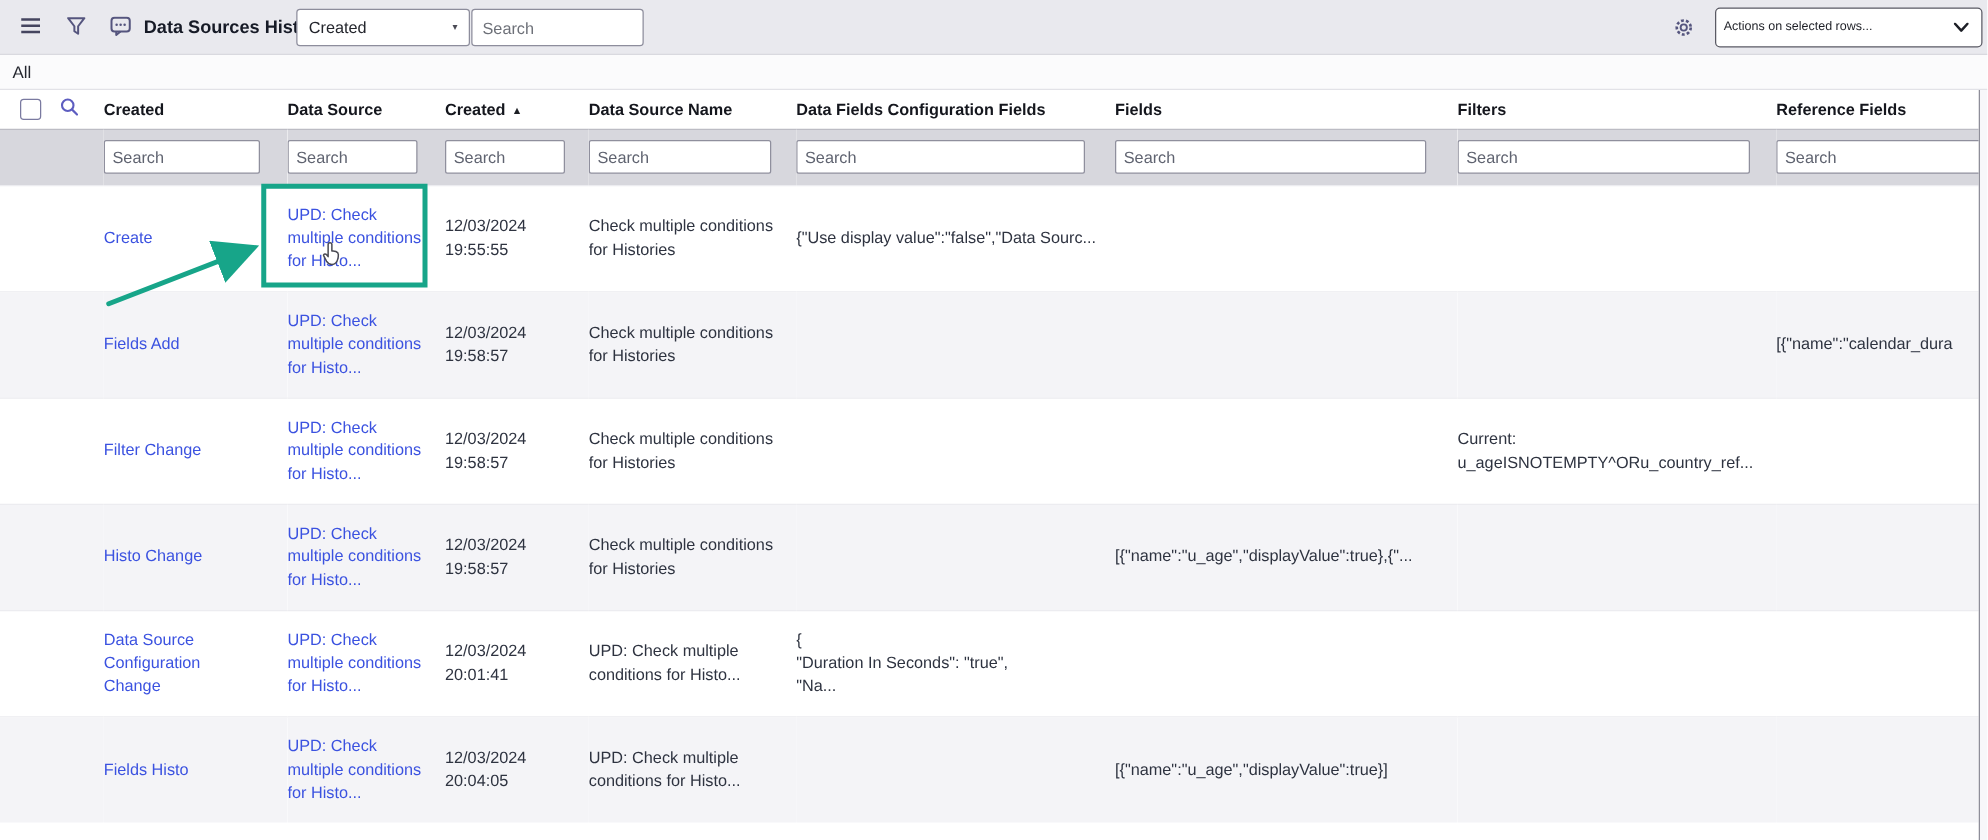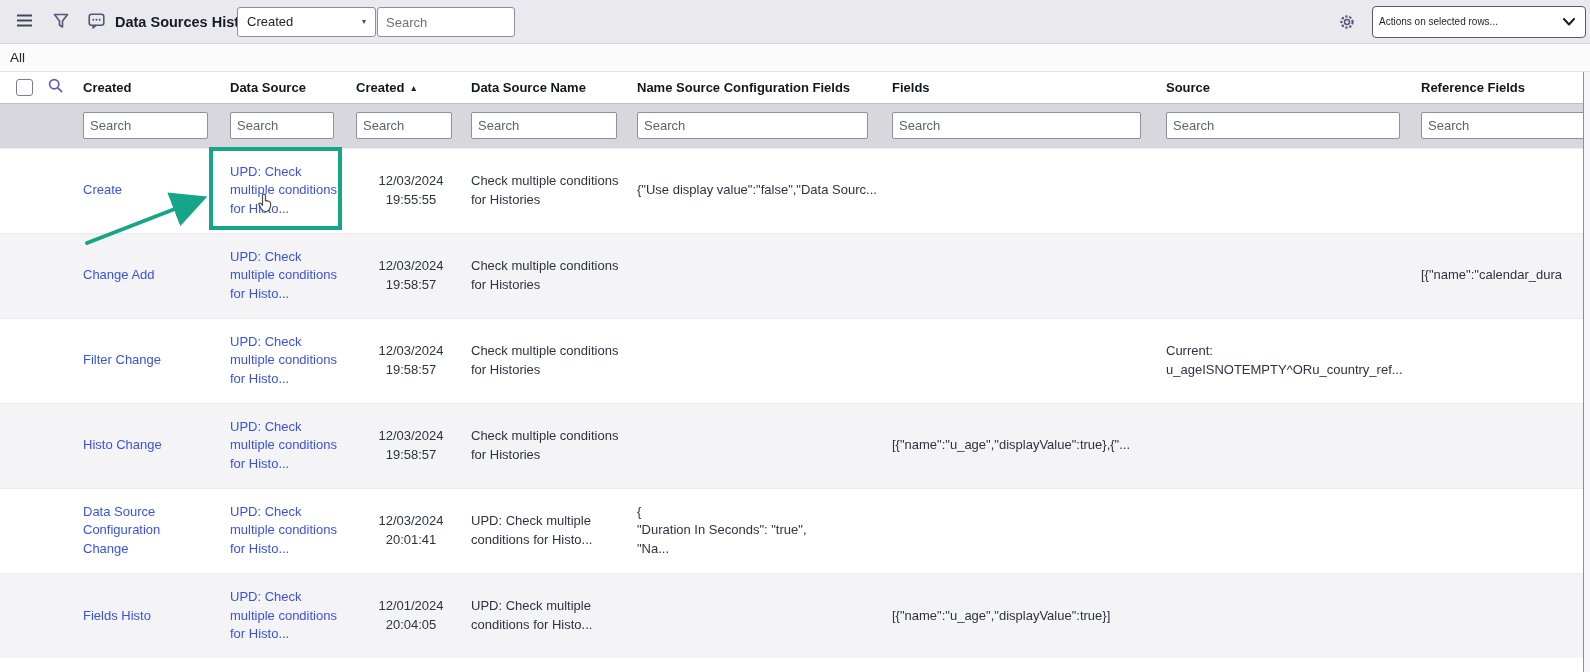--- a/index.html
+++ b/index.html
@@ -41,21 +41,21 @@
   tr.filterrow { height:45px; background:#d7d7dd; }
   tr.filterrow td { border-top:1px solid #bcbcc4; }
   .colsearch { height:27px; background:#fff; border:1px solid #8f8f9d; border-radius:2px;
     font-size:13px; color:#2e3340; padding-left:6px; outline:none;
     font-family:"Liberation Sans", sans-serif; }
   .colsearch::placeholder { color:#5f6370; }
   tr.datarow { height:85px; background:#fff; }
   tr.datarow:nth-child(even) { background:#f4f4f7; }
   tr.datarow td { border-top:1px solid #ececf0; line-height:18.5px; padding-right:14px; }
   td.c-action { padding-right:22px !important;margin-top:48px; }
-  td.c-created { padding-right:5px !important;text-align:center; }
+  td.c-created { padding-right:5px !important; }
   td.c-dsname { padding-right:16px !important; }
   td.c-config { padding-right:15px !important; white-space:pre-wrap; }
   td.c-fields { padding-right:14px !important; }
   td.c-filters { padding-right:9px !important;margin-left:40px; }
   td.c-ref { padding-right:0 !important; white-space:nowrap; }
   a.cell-link { color:#3b52e0; text-decoration:none; cursor:pointer; }
 
   .selbox { width:17px; height:17px; background:#fff; border:1.5px solid #7a7aa0;
     border-radius:3px; margin-left:16px; display:inline-block; vertical-align:middle; cursor:pointer; }
   .hdr-search { margin-left:11px; vertical-align:middle; cursor:pointer; }
@@ -145,23 +145,23 @@
           <svg width="15" height="15" viewBox="0 0 15 15">
                 <circle cx="6.2" cy="6.2" r="4.6" fill="none" stroke="#5d5dc0" stroke-width="1.7"></circle>
                 <line x1="9.7" y1="9.7" x2="13.6" y2="13.6" stroke="#5d5dc0" stroke-width="1.7" stroke-linecap="round"></line>
               </svg>
         </span>
       </th>
       <th><span>Created</span></th>
       <th><span>Data Source</span></th>
       <th><span>Created</span><span class="sortmark">▲</span></th>
       <th><span>Data Source Name</span></th>
-      <th><span>Name Source Configuration Fields</span></th>
+      <th><span>Data Fields Configuration Fields</span></th>
       <th><span>Fields</span></th>
-      <th><span>Source</span></th>
+      <th><span>Filters</span></th>
       <th><span>Reference Fields</span></th>
     </tr>
     <tr class="filterrow">
       <td></td>
       <td><input class="colsearch" style="width: 125px;" placeholder="Search"></td>
       <td><input class="colsearch" style="width: 104px;" placeholder="Search"></td>
       <td><input class="colsearch" style="width: 96px;" placeholder="Search"></td>
       <td><input class="colsearch" style="width: 146px;" placeholder="Search"></td>
       <td><input class="colsearch" style="width: 231px;" placeholder="Search"></td>
       <td><input class="colsearch" style="width: 249px;" placeholder="Search"></td>
@@ -175,21 +175,21 @@
       <td><a class="cell-link">UPD: Check multiple conditions for Histo...</a></td>
       <td class="c-created">12/03/2024 19:55:55</td>
       <td class="c-dsname">Check multiple conditions for Histories</td>
       <td class="c-config">{"Use display value":"false","Data Sourc...</td>
       <td class="c-fields"></td>
       <td class="c-filters"></td>
       <td class="c-ref"></td>
     </tr>
     <tr class="datarow">
       <td></td>
-      <td class="c-action"><a class="cell-link">Change Add</a></td>
+      <td class="c-action"><a class="cell-link">Fields Add</a></td>
       <td><a class="cell-link">UPD: Check multiple conditions for Histo...</a></td>
       <td class="c-created">12/03/2024 19:58:57</td>
       <td class="c-dsname">Check multiple conditions for Histories</td>
       <td class="c-config"></td>
       <td class="c-fields"></td>
       <td class="c-filters"></td>
       <td class="c-ref">[{"name":"calendar_dura</td>
     </tr>
     <tr class="datarow">
       <td></td>
@@ -223,21 +223,21 @@
 "Duration In Seconds": "true",
 "Na...</td>
       <td class="c-fields"></td>
       <td class="c-filters"></td>
       <td class="c-ref"></td>
     </tr>
     <tr class="datarow">
       <td></td>
       <td class="c-action"><a class="cell-link">Fields Histo</a></td>
       <td><a class="cell-link">UPD: Check multiple conditions for Histo...</a></td>
-      <td class="c-created">12/01/2024 20:04:05</td>
+      <td class="c-created">12/03/2024 20:04:05</td>
       <td class="c-dsname">UPD: Check multiple conditions for Histo...</td>
       <td class="c-config"></td>
       <td class="c-fields">[{"name":"u_age","displayValue":true}]</td>
       <td class="c-filters"></td>
       <td class="c-ref"></td>
     </tr>
   </tbody>
     </table>
 
   <div class="vscroll"></div>

